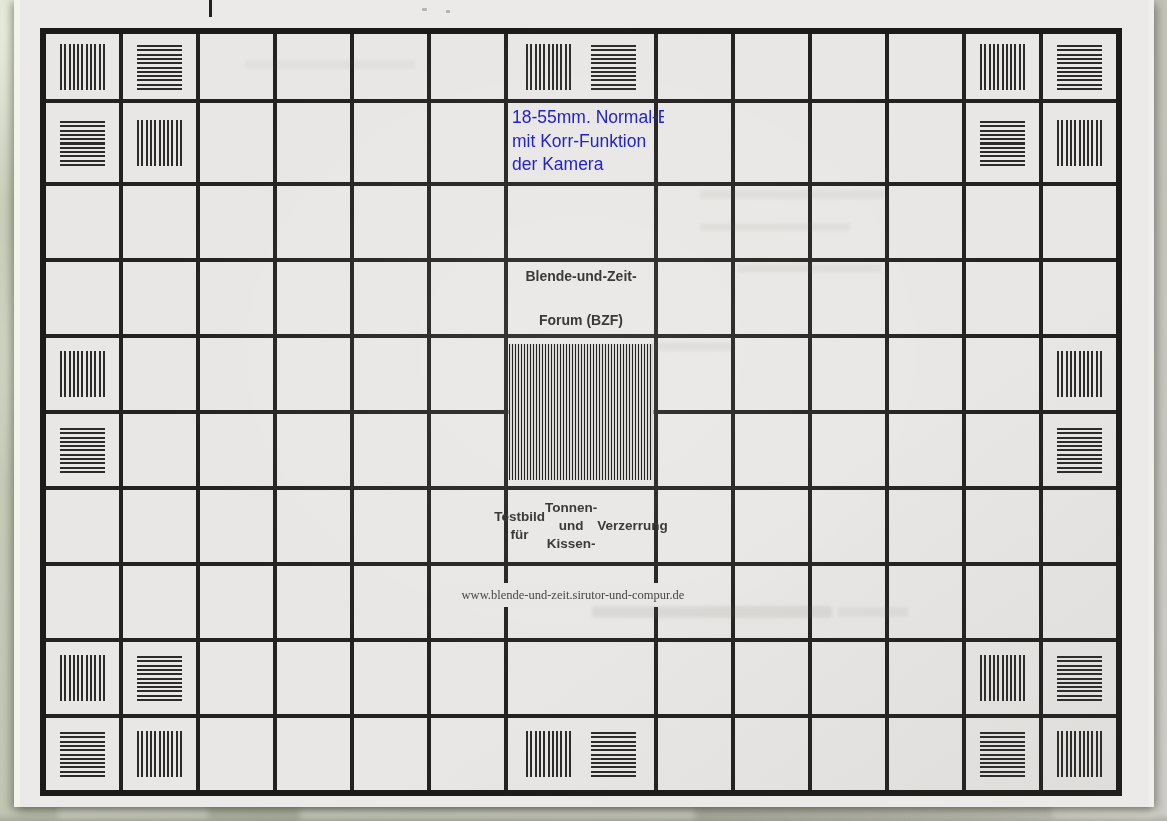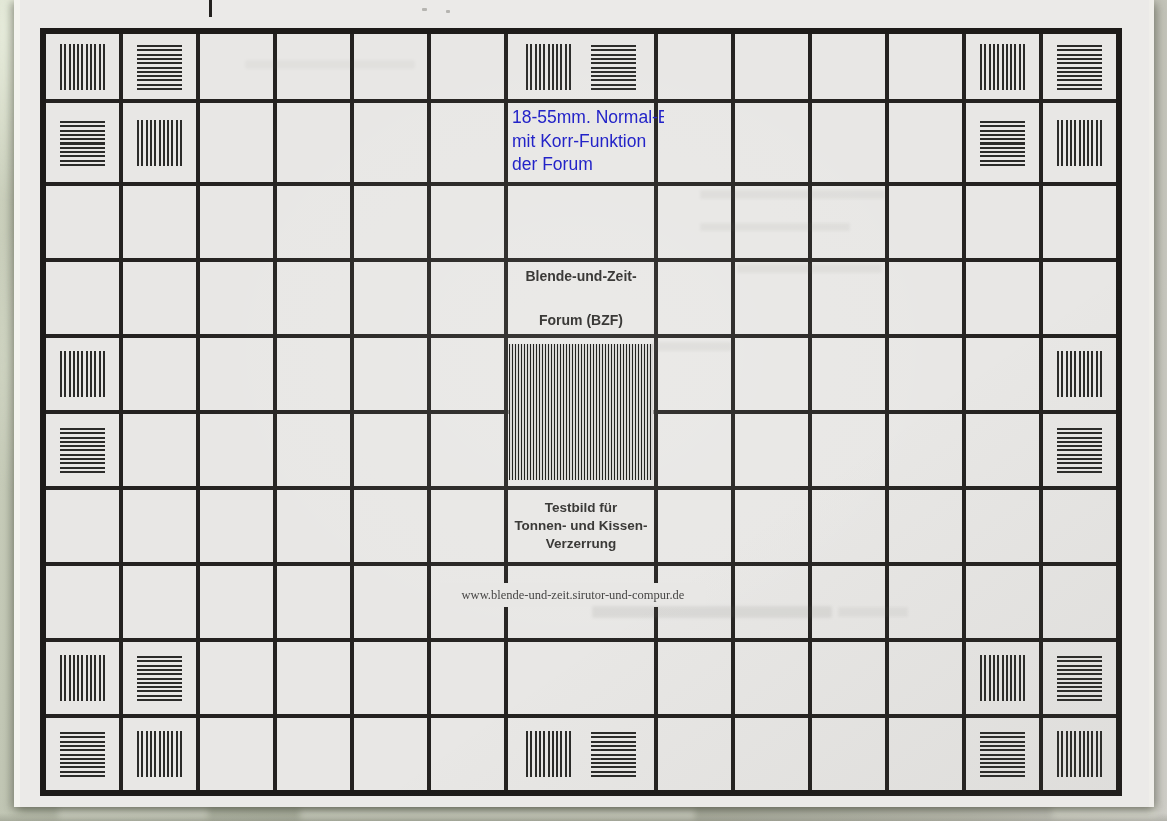--- a/index.html
+++ b/index.html
@@ -57,21 +57,21 @@
     position:absolute;left:492px;top:106px;width:152px;overflow:hidden;
     color:var(--blue);font-size:17.5px;line-height:23.5px;white-space:nowrap;
   }
   .forum-title{
     position:absolute;left:488px;top:262px;width:146px;height:72px;
     display:flex;flex-direction:column;align-items:center;justify-content:center;
     color:var(--dark);font-weight:bold;font-size:14px;line-height:18.5px;text-align:center;gap:26px;
   }
   .distortion{
     position:absolute;left:488px;top:490px;width:146px;height:72px;
-    display:flex;flex-direction:column;align-items:center;justify-content:center;
+    display:flex;align-items:center;justify-content:center;
     color:var(--dark);font-weight:bold;font-size:13.5px;line-height:18px;text-align:center;
   }
   .url-band{
     position:absolute;left:420px;top:583px;width:266px;height:24px;
     background:var(--cell);display:flex;align-items:center;justify-content:center;
     color:var(--urlcol);font-size:12.5px;white-space:nowrap;font-family:Liberation Serif, serif;
   }
   
   .pen-mark{position:absolute;left:189px;top:0;width:3px;height:17px;background:#23211f;}
   .speck{position:absolute;background:#b6b5b1;border-radius:1px;}
@@ -279,21 +279,21 @@
           <div class="patch pv"></div>
         </div>
       </div>
     <div class="vignette"></div>
 
     <div class="center-block"></div>
 
     <div class="annotation">
       <div>18-55mm. Normal-Br</div>
       <div>mit Korr-Funktion</div>
-      <div>der Forum</div>
+      <div>der Kamera</div>
     </div>
 
     <div class="forum-title">
       <div>Blende-und-Zeit-</div>
       <div>Forum (BZF)</div>
     </div>
 
     <div class="distortion">
       <div>Testbild für</div>
       <div>Tonnen- und Kissen-</div>

